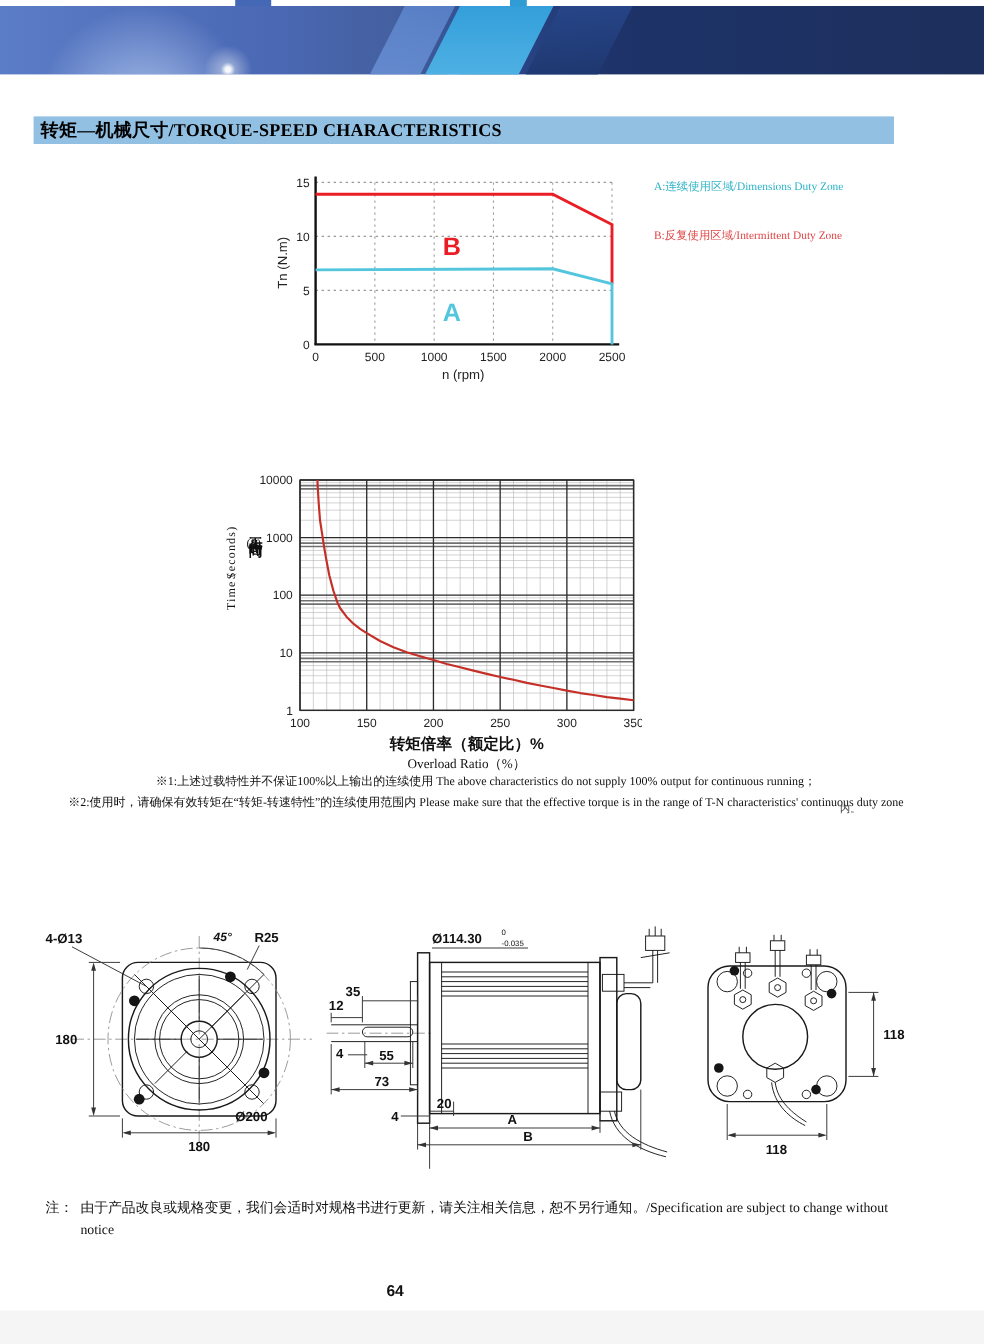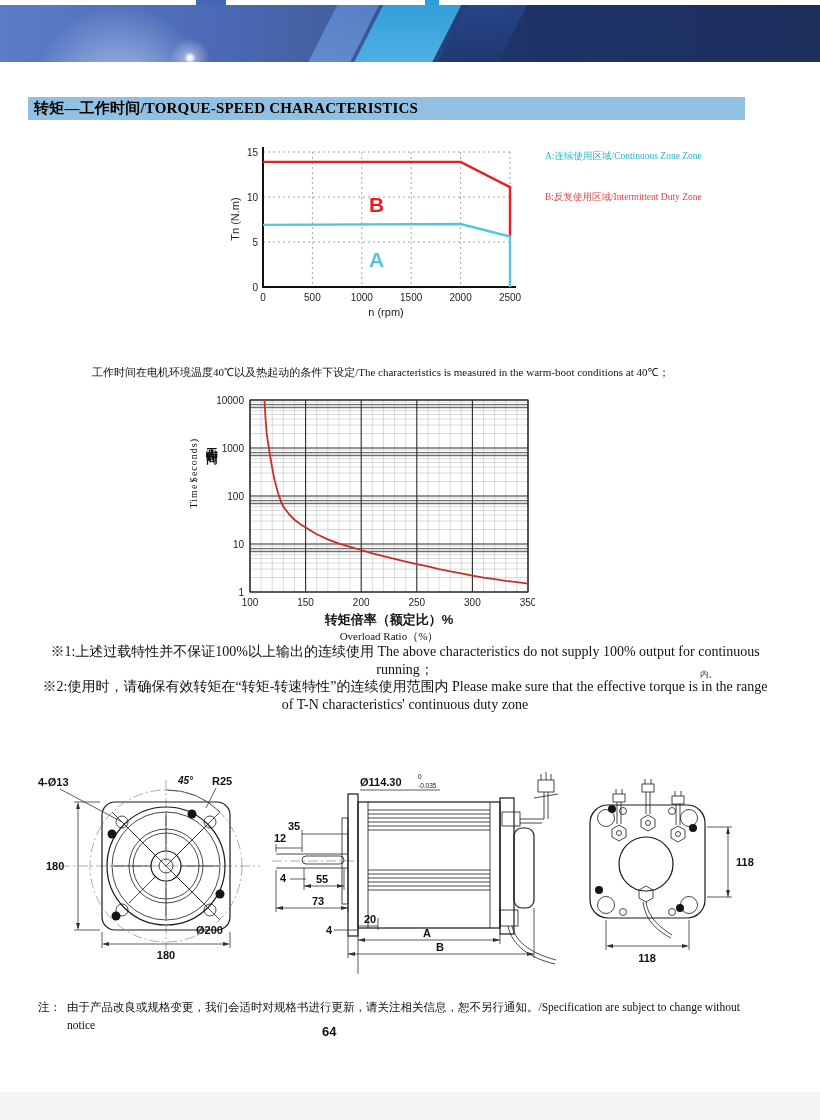--- a/index.html
+++ b/index.html
@@ -30,21 +30,21 @@
   .axis{stroke:#111;stroke-width:2;}
   .tick{font:10px "Liberation Sans",sans-serif;fill:#222;}
   .zone{font:bold 21px "Liberation Sans",sans-serif;}
   .axlab{font:11px "Liberation Sans",sans-serif;fill:#222;}
   .mgrid{stroke:#b5b5b5;stroke-width:0.5;}
   .mgrid2{stroke:#707070;stroke-width:1.4;}
   .Mgrid{stroke:#2a2a2a;stroke-width:1.1;fill:none;}
   .legend{position:absolute;left:545px;top:146px;font-size:9.5px;font-family:"Liberation Serif",serif;line-height:21px;white-space:nowrap;}
   .legend .la{color:#2cb3c6;} .legend .lb{color:#e04545;margin-top:20px;}
   .cond{position:absolute;left:92px;top:364px;font-size:11px;}
-  .notes{position:absolute;left:40px;top:643px;width:730px;text-align:center;font-size:14px;line-height:17.5px;}
+  .notes{position:absolute;left:40px;top:643px;width:730px;text-align:center;font-size:10px;line-height:17.5px;}
   .notesuffix{position:absolute;left:700px;top:669px;font-size:8.5px;color:#333;}
   .olxcn{font:bold 13px "Liberation Sans",sans-serif;fill:#111;}
   .olxen{font:11px "Liberation Serif",serif;fill:#111;}
   .ol-ylabel{position:absolute;left:187px;top:438px;display:flex;gap:3px;align-items:flex-start;}
   .ol-ylabel .rot{writing-mode:vertical-rl;transform:rotate(180deg);font-size:10px;letter-spacing:1px;}
   .ol-ylabel .cncol{display:flex;flex-direction:column;align-items:center;}
   .ol-ylabel .cn{writing-mode:vertical-rl;font-weight:bold;font-size:11.5px;letter-spacing:2px;}
   .ol-ylabel .unit{font-size:10px;margin-top:2px;}
   
   .o{stroke:#1a1a1a;stroke-width:1.2;fill:none;}
@@ -52,37 +52,37 @@
   .cl{stroke:#888;stroke-width:0.7;stroke-dasharray:10 3 2 3;fill:none;}
   .d{stroke:#333;stroke-width:0.8;fill:none;}
   .ar{fill:#333;stroke:none;}
   .blk{fill:#151515;stroke:none;}
   .dimt{font:bold 11px "Liberation Sans",sans-serif;fill:#111;}
   .dimti{font:italic bold 10px "Liberation Sans",sans-serif;fill:#111;}
   .dimtol{font:6.5px "Liberation Sans",sans-serif;fill:#111;}
   
   .footnote{position:absolute;left:38px;top:998px;width:724px;display:flex;font-size:11.5px;line-height:18px;}
   .footnote .pre{white-space:nowrap;margin-right:6px;}
-  .pagenum{position:absolute;left:322px;top:1024px;font:bold 13px "Liberation Sans",sans-serif;}
+  .pagenum{position:absolute;left:322px;top:1068px;font:bold 13px "Liberation Sans",sans-serif;}
   .botband{position:absolute;left:0;top:1092px;width:820px;height:28px;background:#f5f5f5;}
 </style>
 </head>
 <body>
 
 <div class="page">
 
   <div class="tab1"></div>
   <div class="tab2"></div>
   <div class="banner">
     <div class="band-light"></div>
     <div class="band-cyan"></div>
     <div class="band-dark"></div>
   </div>
 
-  <div class="secbar" style="top:97px">转矩—工作时间/TORQUE-SPEED CHARACTERISTICS</div>
+  <div class="secbar" style="top:97px">转矩—机械尺寸/TORQUE-SPEED CHARACTERISTICS</div>
 
   <svg style="left:225px;top:138px" width="315" height="185" viewBox="0 0 315 185">
     <g id="ts-plot">
         <text x="38" y="163" class="tick" text-anchor="middle">0</text>
         <line x1="87.4" y1="14" x2="87.4" y2="149" class="grid"></line>
         <text x="87.4" y="163" class="tick" text-anchor="middle">500</text>
         <line x1="136.8" y1="14" x2="136.8" y2="149" class="grid"></line>
         <text x="136.8" y="163" class="tick" text-anchor="middle">1000</text>
         <line x1="186.2" y1="14" x2="186.2" y2="149" class="grid"></line>
         <text x="186.2" y="163" class="tick" text-anchor="middle">1500</text>
@@ -102,26 +102,25 @@
         <polyline points="38,23.900000000000006 235.60000000000002,23.900000000000006 285,49.099999999999994 285,98.60000000000001" fill="none" stroke="#ea1c24" stroke-width="2.4"></polyline>
         <polyline points="38,86.9 235.60000000000002,86 285,98.60000000000001 285,149" fill="none" stroke="#53c6dd" stroke-width="2.4"></polyline>
         <text x="151.62" y="74.3" fill="#ea1c24" class="zone" text-anchor="middle">B</text>
         <text x="151.62" y="129.2" fill="#53c6dd" class="zone" text-anchor="middle">A</text>
       </g>
     <text class="axlab" transform="translate(14,81) rotate(-90)" text-anchor="middle">Tn (N.m)</text>
     <text class="axlab" x="161" y="178" text-anchor="middle">n (rpm)</text>
   </svg>
 
   <div class="legend">
-    <div class="la">A:连续使用区域/Continuous Zone Zone</div>
+    <div class="la">A:连续使用区域/Dimensions Duty Zone</div>
     <div class="lb">B:反复使用区域/Intermittent Duty Zone</div>
   </div>
 
 
-  <div class="cond">工作时间在电机环境温度40℃以及热起动的条件下设定/The characteristics is measured in the warm-boot conditions at 40℃；</div>
 
   <svg style="left:195px;top:386px" width="340" height="265" viewBox="0 0 340 265">
     <g id="ol-plot">
         <line x1="66.12" y1="14" x2="66.12" y2="206" class="mgrid"></line>
         <line x1="77.24000000000001" y1="14" x2="77.24000000000001" y2="206" class="mgrid"></line>
         <line x1="88.36" y1="14" x2="88.36" y2="206" class="mgrid"></line>
         <line x1="99.48" y1="14" x2="99.48" y2="206" class="mgrid"></line>
         <line x1="121.72" y1="14" x2="121.72" y2="206" class="mgrid"></line>
         <line x1="132.84" y1="14" x2="132.84" y2="206" class="mgrid"></line>
         <line x1="143.96" y1="14" x2="143.96" y2="206" class="mgrid"></line>

